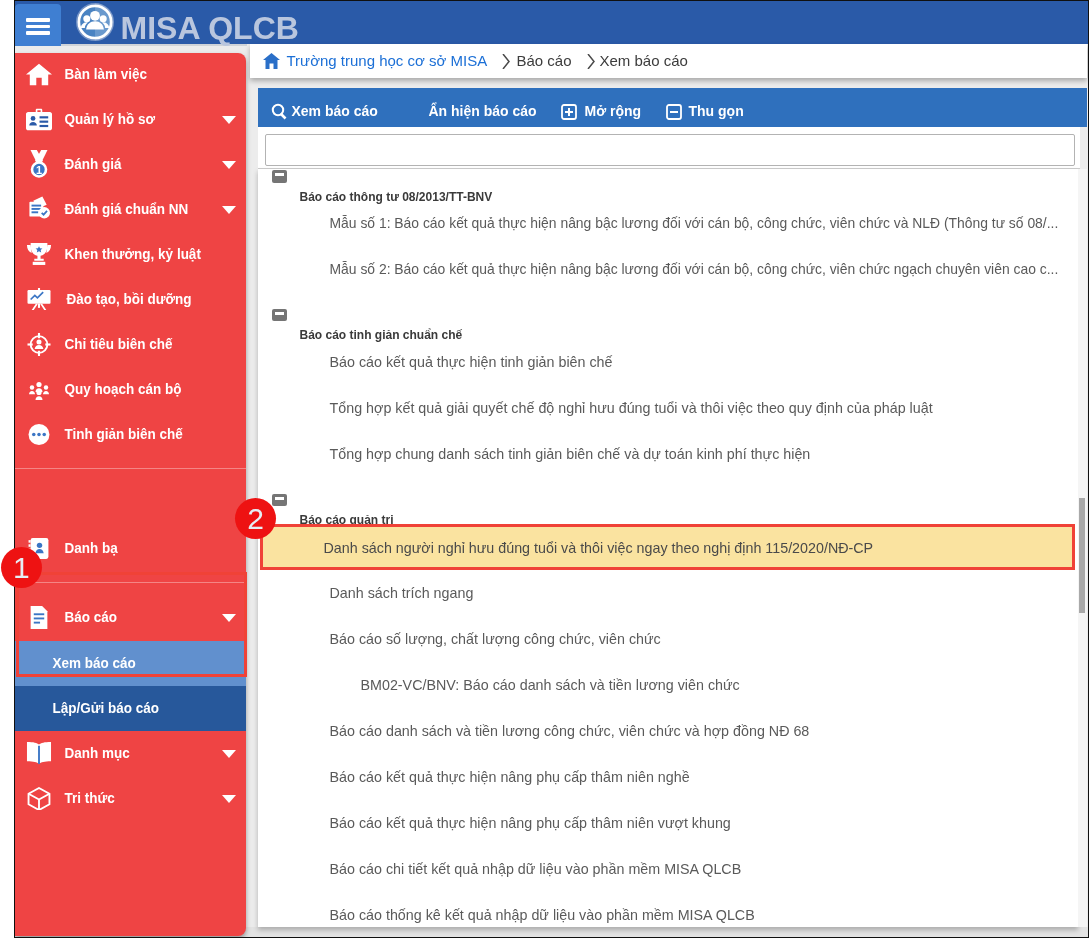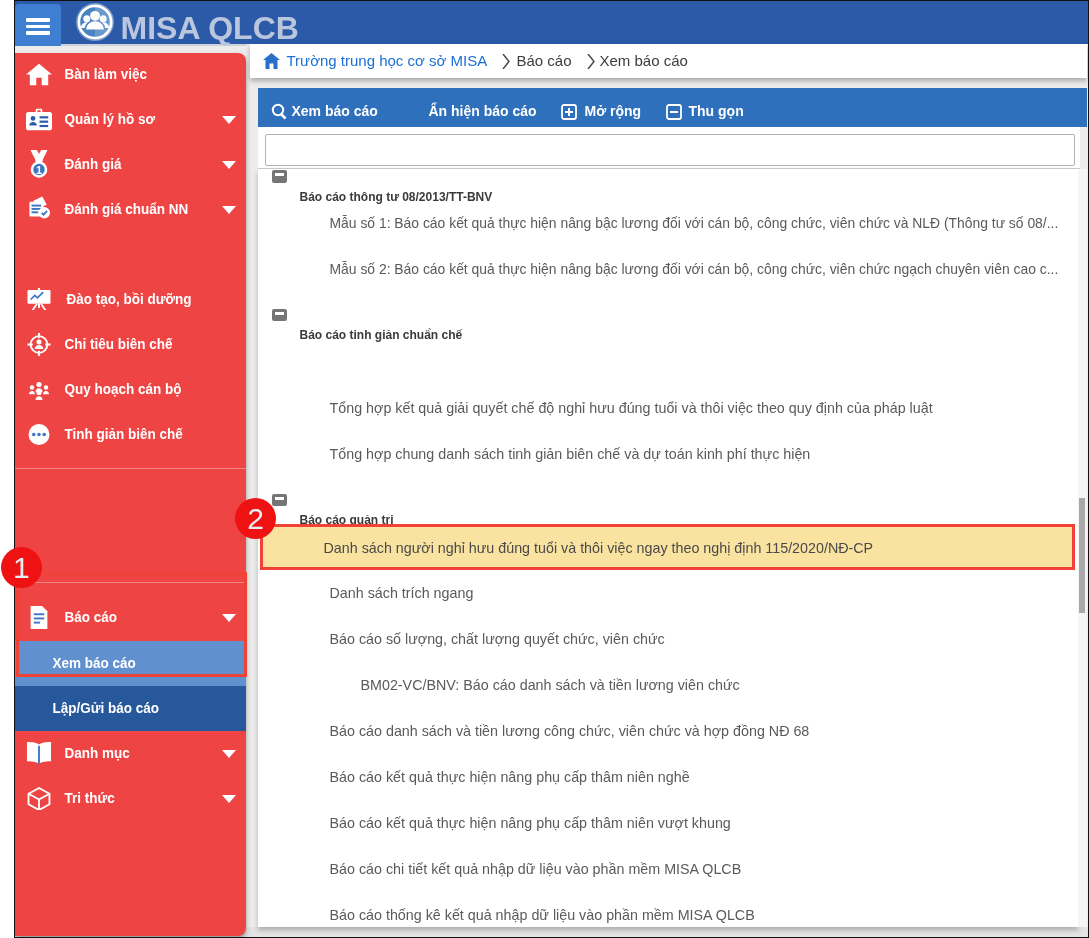--- a/index.html
+++ b/index.html
@@ -119,20 +119,29 @@
           <path d="M3 6 h12.5 a1 1 0 0 1 1 1 v13.5 a1 1 0 0 1-1 1 H3 a1 1 0 0 1-1-1 V7 a1 1 0 0 1 1-1 Z" fill="#fff"></path>
           <rect x="4.2" y="9" width="10" height="2" fill="#3b76c5"></rect>
           <rect x="4.2" y="12.5" width="10" height="2" fill="#3b76c5"></rect>
           <rect x="4.2" y="16" width="7" height="2" fill="#3b76c5"></rect>
           <circle cx="17.5" cy="17.5" r="6" fill="#fff"></circle>
           <path d="M14.8 17.5 l2 2 3.6-4" stroke="#3b76c5" stroke-width="1.8" fill="none"></path>
         </svg>
       <div class="tx">Đánh giá chuẩn NN</div>
         <div class="caret"></div>
     </div>
+    <div class="mi" style="top:179px">
+      <svg class="ic" viewBox="0 0 24 22">
+          <path d="M4 0 h16 v3 c0 5-3 8.5-6.5 9.3 V15 h3 v2 H7.5 v-2 h3 v-2.7 C7 11.5 4 8 4 3 Z" fill="#fff"></path>
+          <path d="M4 2 H0.5 c0 4 1.5 6.5 4.5 7.5 Z M20 2 h3.5 c0 4-1.5 6.5-4.5 7.5 Z" fill="#fff"></path>
+          <rect x="6" y="18" width="12" height="3" fill="#fff"></rect>
+          <path d="M12 3 l1 2.1 2.3 0.2 -1.7 1.5 0.5 2.2 -2.1-1.2 -2.1 1.2 0.5-2.2 -1.7-1.5 2.3-0.2 Z" fill="#3b76c5"></path>
+        </svg>
+      <div class="tx">Khen thưởng, kỷ luật</div>
+    </div>
     <div class="mi" style="top:224px">
       <svg class="ic" viewBox="0 0 24 22">
           <rect x="1" y="2" width="22" height="13" rx="1" fill="#fff"></rect>
           <rect x="11" y="0" width="2" height="2" fill="#fff"></rect>
           <path d="M11 15 l-4 6 h-2 l4-6 Z M13 15 l4 6 h2 l-4-6 Z" fill="#fff"></path>
           <rect x="11" y="15" width="2" height="4" fill="#fff"></rect>
           <path d="M4 11 l4-4 2.5 2.5 L16 4" stroke="#3b76c5" stroke-width="1.6" fill="none"></path>
         </svg>
       <div class="tx" style="left:52px">Đào tạo, bồi dưỡng</div>
     </div>
@@ -164,20 +173,32 @@
     <div class="mi" style="top:359px">
       <svg class="ic" viewBox="0 0 24 22">
           <circle cx="12" cy="11" r="10" fill="#fff"></circle>
           <circle cx="7" cy="11" r="1.7" fill="#3b76c5"></circle>
           <circle cx="12" cy="11" r="1.7" fill="#3b76c5"></circle>
           <circle cx="17" cy="11" r="1.7" fill="#3b76c5"></circle>
         </svg>
       <div class="tx">Tinh giản biên chế</div>
     </div>
     <div class="divider" style="top:415px"></div>
+    <div class="mi" style="top:473px">
+      <svg class="ic" viewBox="0 0 24 22">
+          <rect x="4" y="1" width="17" height="20" rx="2" fill="#fff"></rect>
+          <rect x="2" y="3" width="2" height="2.4" fill="#fff"></rect>
+          <rect x="2" y="7" width="2" height="2.4" fill="#fff"></rect>
+          <rect x="2" y="11" width="2" height="2.4" fill="#fff"></rect>
+          <rect x="2" y="15" width="2" height="2.4" fill="#fff"></rect>
+          <circle cx="12.5" cy="8" r="2.6" fill="#3b76c5"></circle>
+          <path d="M8.5 15.5 c0.4-2.6 2-4 4-4 s3.6 1.4 4 4 Z" fill="#3b76c5"></path>
+        </svg>
+      <div class="tx">Danh bạ</div>
+    </div>
     <div class="divider" style="top:529px"></div>
     <div class="mi" style="top:542px">
       <svg class="ic" viewBox="0 0 24 22">
           <path d="M4 0 h11 l5 5 v17 H4 Z" fill="#fff"></path>
           <rect x="7" y="7" width="10" height="1.8" fill="#3b76c5"></rect>
           <rect x="7" y="11" width="10" height="1.8" fill="#3b76c5"></rect>
           <rect x="7" y="15" width="6" height="1.8" fill="#3b76c5"></rect>
         </svg>
       <div class="tx">Báo cáo</div>
         <div class="caret"></div>
@@ -253,33 +274,34 @@
         <div class="tx">Báo cáo thông tư 08/2013/TT-BNV</div>
     </div>
     <div class="it" style="top:44.5px; font-size:13.9px;">Mẫu số 1: Báo cáo kết quả thực hiện nâng bậc lương đối với cán bộ, công chức, viên chức và NLĐ (Thông tư số 08/...</div>
     <div class="it" style="top:90.5px; font-size:13.9px;">Mẫu số 2: Báo cáo kết quả thực hiện nâng bậc lương đối với cán bộ, công chức, viên chức ngạch chuyên viên cao c...</div>
     <div class="hd" style="top:136.5px;">
       <div class="minus">
           <i></i>
         </div>
         <div class="tx">Báo cáo tinh giản chuẩn chế</div>
     </div>
+    <div class="it" style="top:183px;">Báo cáo kết quả thực hiện tinh giản biên chế</div>
     <div class="it" style="top:229px;">Tổng hợp kết quả giải quyết chế độ nghỉ hưu đúng tuổi và thôi việc theo quy định của pháp luật</div>
     <div class="it" style="top:275px;">Tổng hợp chung danh sách tinh giản biên chế và dự toán kinh phí thực hiện</div>
     <div class="hd" style="top:321.5px;">
       <div class="minus">
           <i></i>
         </div>
         <div class="tx">Báo cáo quản trị</div>
     </div>
     <div class="hirow">
         <span>Danh sách người nghỉ hưu đúng tuổi và thôi việc ngay theo nghị định 115/2020/NĐ-CP</span>
       </div>
     <div class="it" style="top:414.5px;">Danh sách trích ngang</div>
-    <div class="it" style="top:460.5px;">Báo cáo số lượng, chất lượng quyết chức, viên chức</div>
+    <div class="it" style="top:460.5px;">Báo cáo số lượng, chất lượng công chức, viên chức</div>
     <div class="it" style="top:506.5px;padding-left:31px;">BM02-VC/BNV: Báo cáo danh sách và tiền lương viên chức</div>
     <div class="it" style="top:552.5px;">Báo cáo danh sách và tiền lương công chức, viên chức và hợp đồng NĐ 68</div>
     <div class="it" style="top:598.5px;">Báo cáo kết quả thực hiện nâng phụ cấp thâm niên nghề</div>
     <div class="it" style="top:644.5px;">Báo cáo kết quả thực hiện nâng phụ cấp thâm niên vượt khung</div>
     <div class="it" style="top:690.5px;">Báo cáo chi tiết kết quả nhập dữ liệu vào phần mềm MISA QLCB</div>
     <div class="it" style="top:736.5px;">Báo cáo thống kê kết quả nhập dữ liệu vào phần mềm MISA QLCB</div>
   </div>
 
   <div class="sbtrack"></div>
   <div class="sbthumb"></div>

